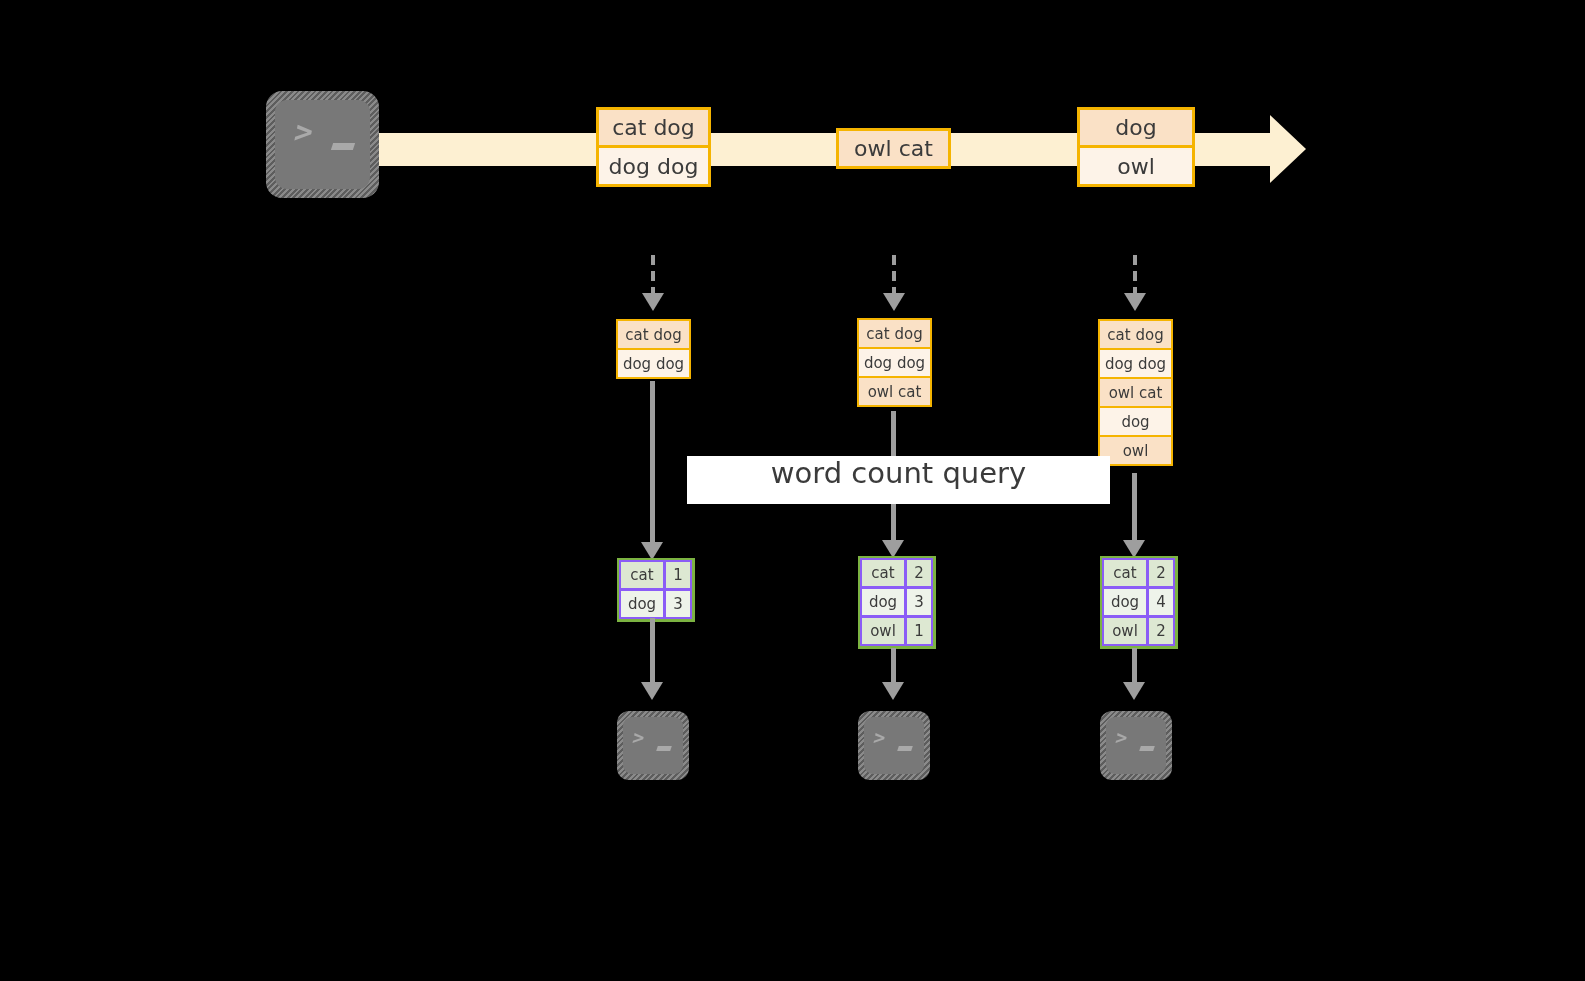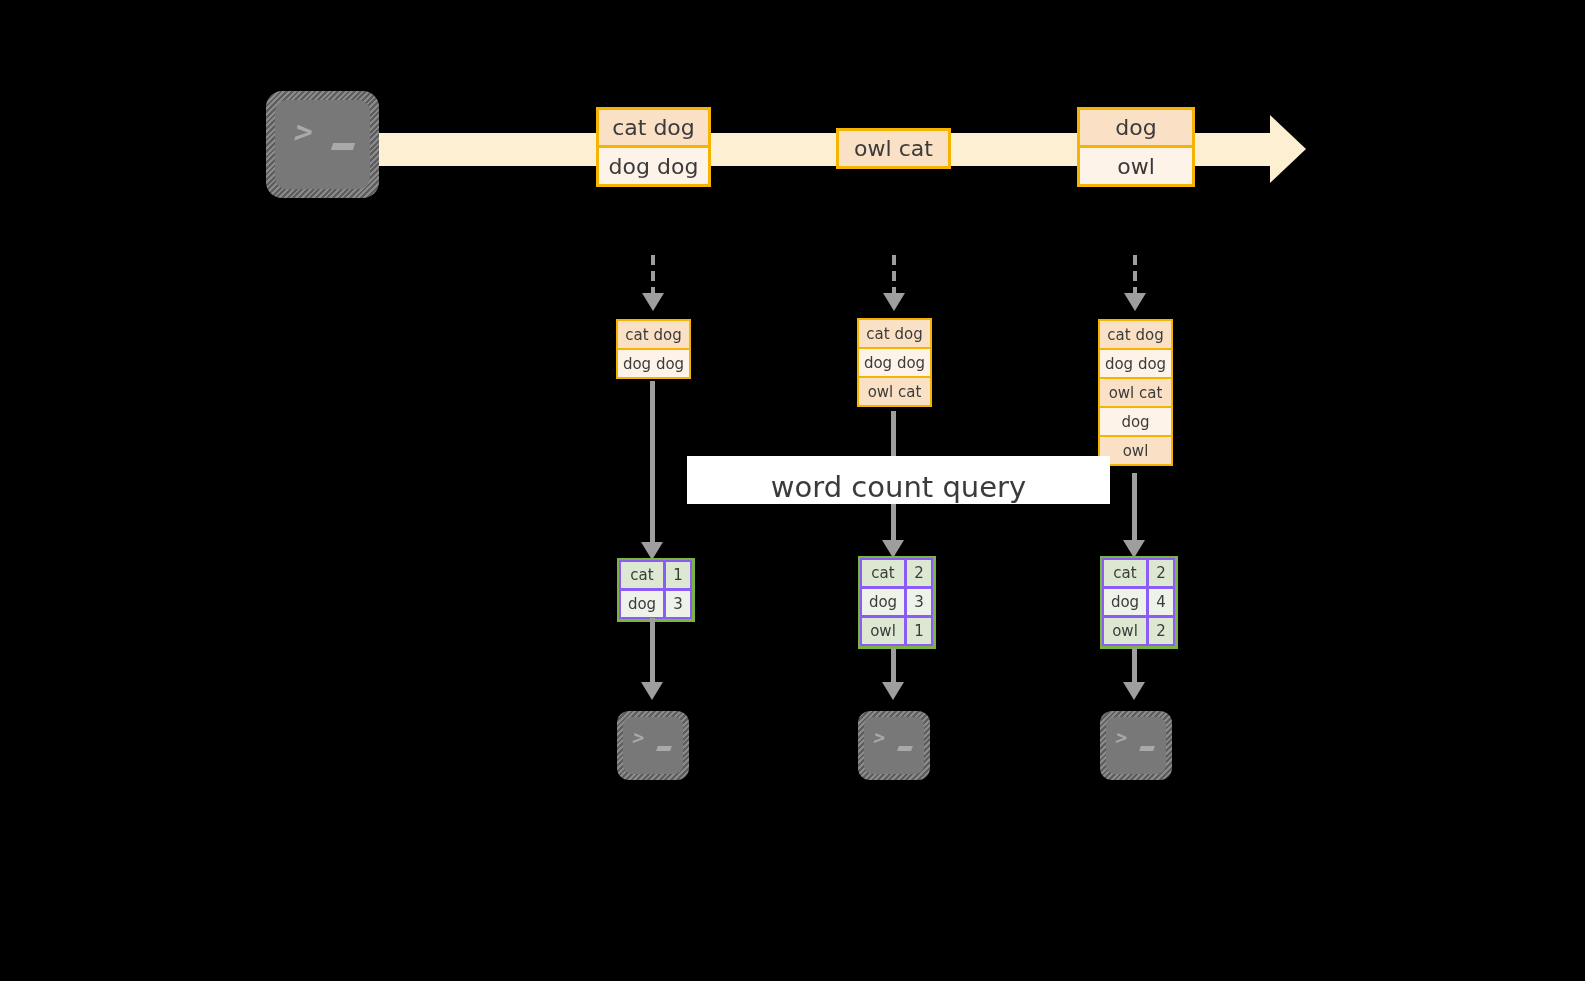--- a/index.html
+++ b/index.html
@@ -116,21 +116,21 @@
     border-left:11px solid transparent;
     border-right:11px solid transparent;
     border-top:18px solid #9e9e9e;
   }
 
   
   .qlabel {
     position:absolute;
     background:#ffffff;
     display:flex;
-    align-items:flex-end;
+    align-items:flex-start;
     justify-content:center;
     color:#3b3b3b;
     white-space:nowrap;
   }
 </style>
 </head>
 <body>
 
 <div id="stage">
 

